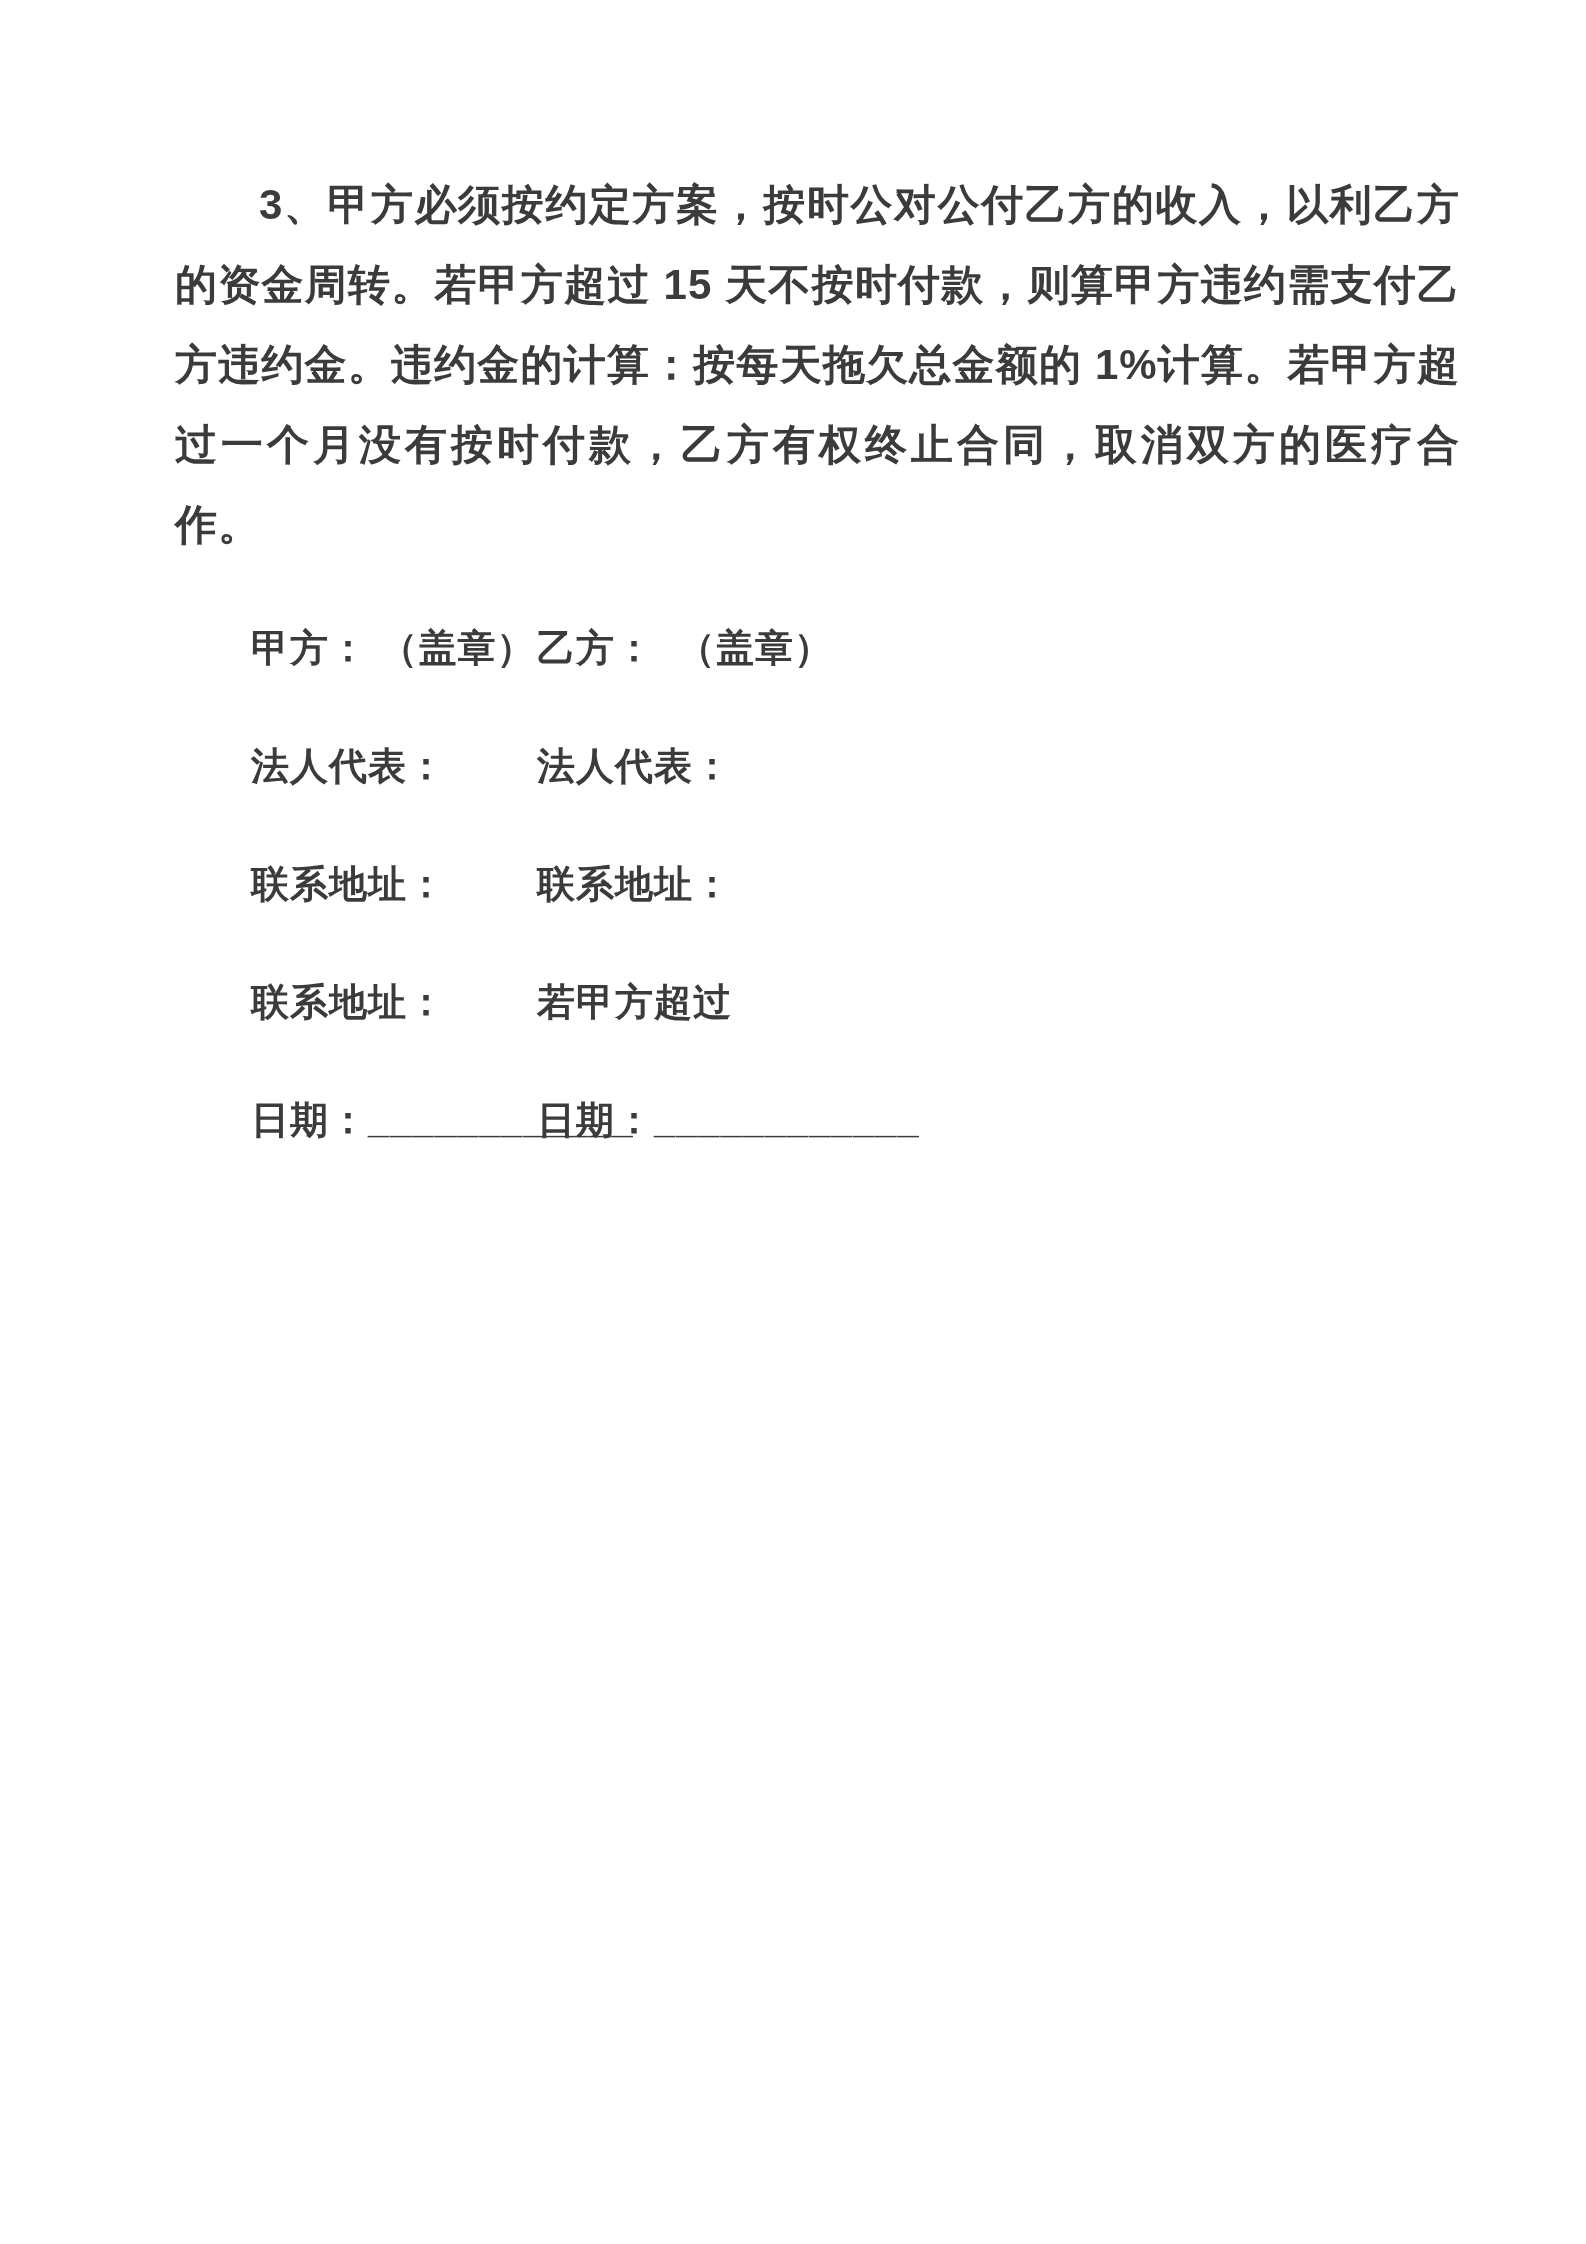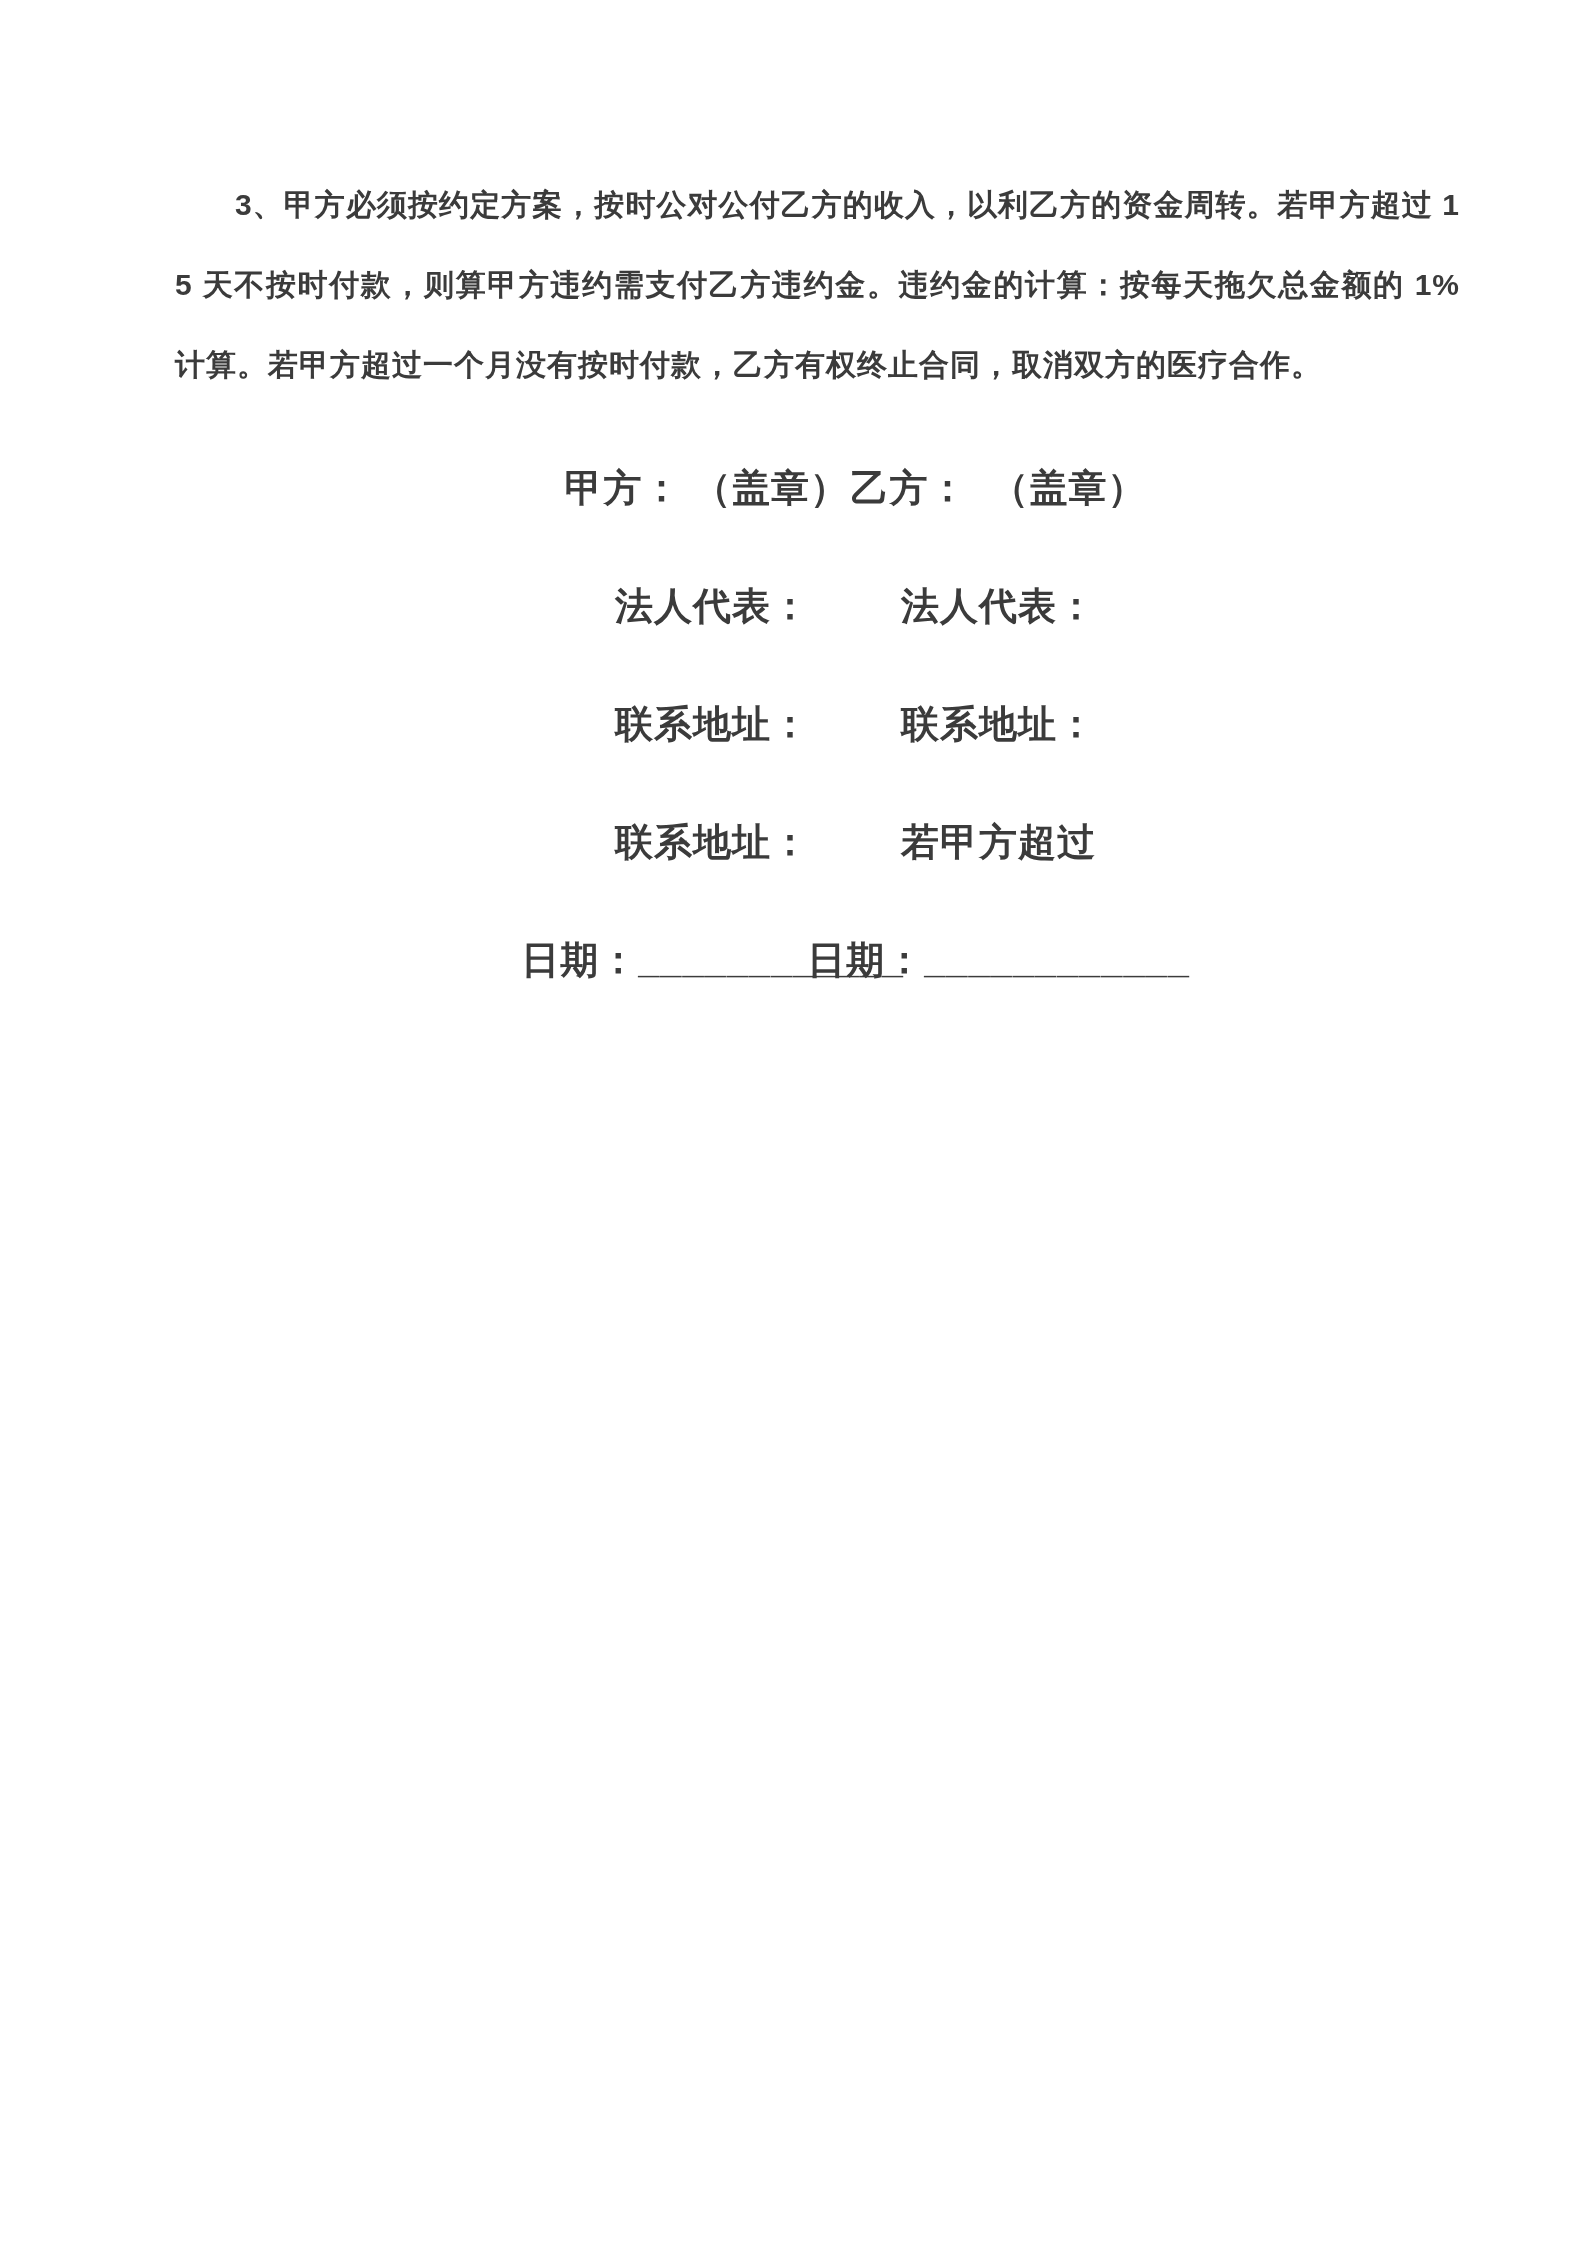--- a/index.html
+++ b/index.html
@@ -18,39 +18,38 @@
     font-weight: 700;
     overflow: hidden;
   }
   .content {
     position: absolute;
     left: 175px;
     right: 126px;
     top: 165px;
   }
   .para {
-    font-size: 30px;
+    font-size: 42px;
     line-height: 80px;
     text-align: justify;
     text-justify: inter-ideograph;
     text-indent: 2em;
     margin: 0 0 55px 0;
     letter-spacing: 1px;
     word-break: break-all;
   }
   .sig {
     margin-top: 62px;
     font-size: 38px;
   }
   .sig-row {
     display: flex;
     line-height: 42px;
     margin-bottom: 76px;
     letter-spacing: 1px;
-    justify-content: center;
   }
   .sig-cell-left {
     margin-left: 76px;
     width: 286px;
     flex: 0 0 auto;
     white-space: pre;
   }
   .sig-cell-right {
     flex: 0 0 auto;
     white-space: pre;

